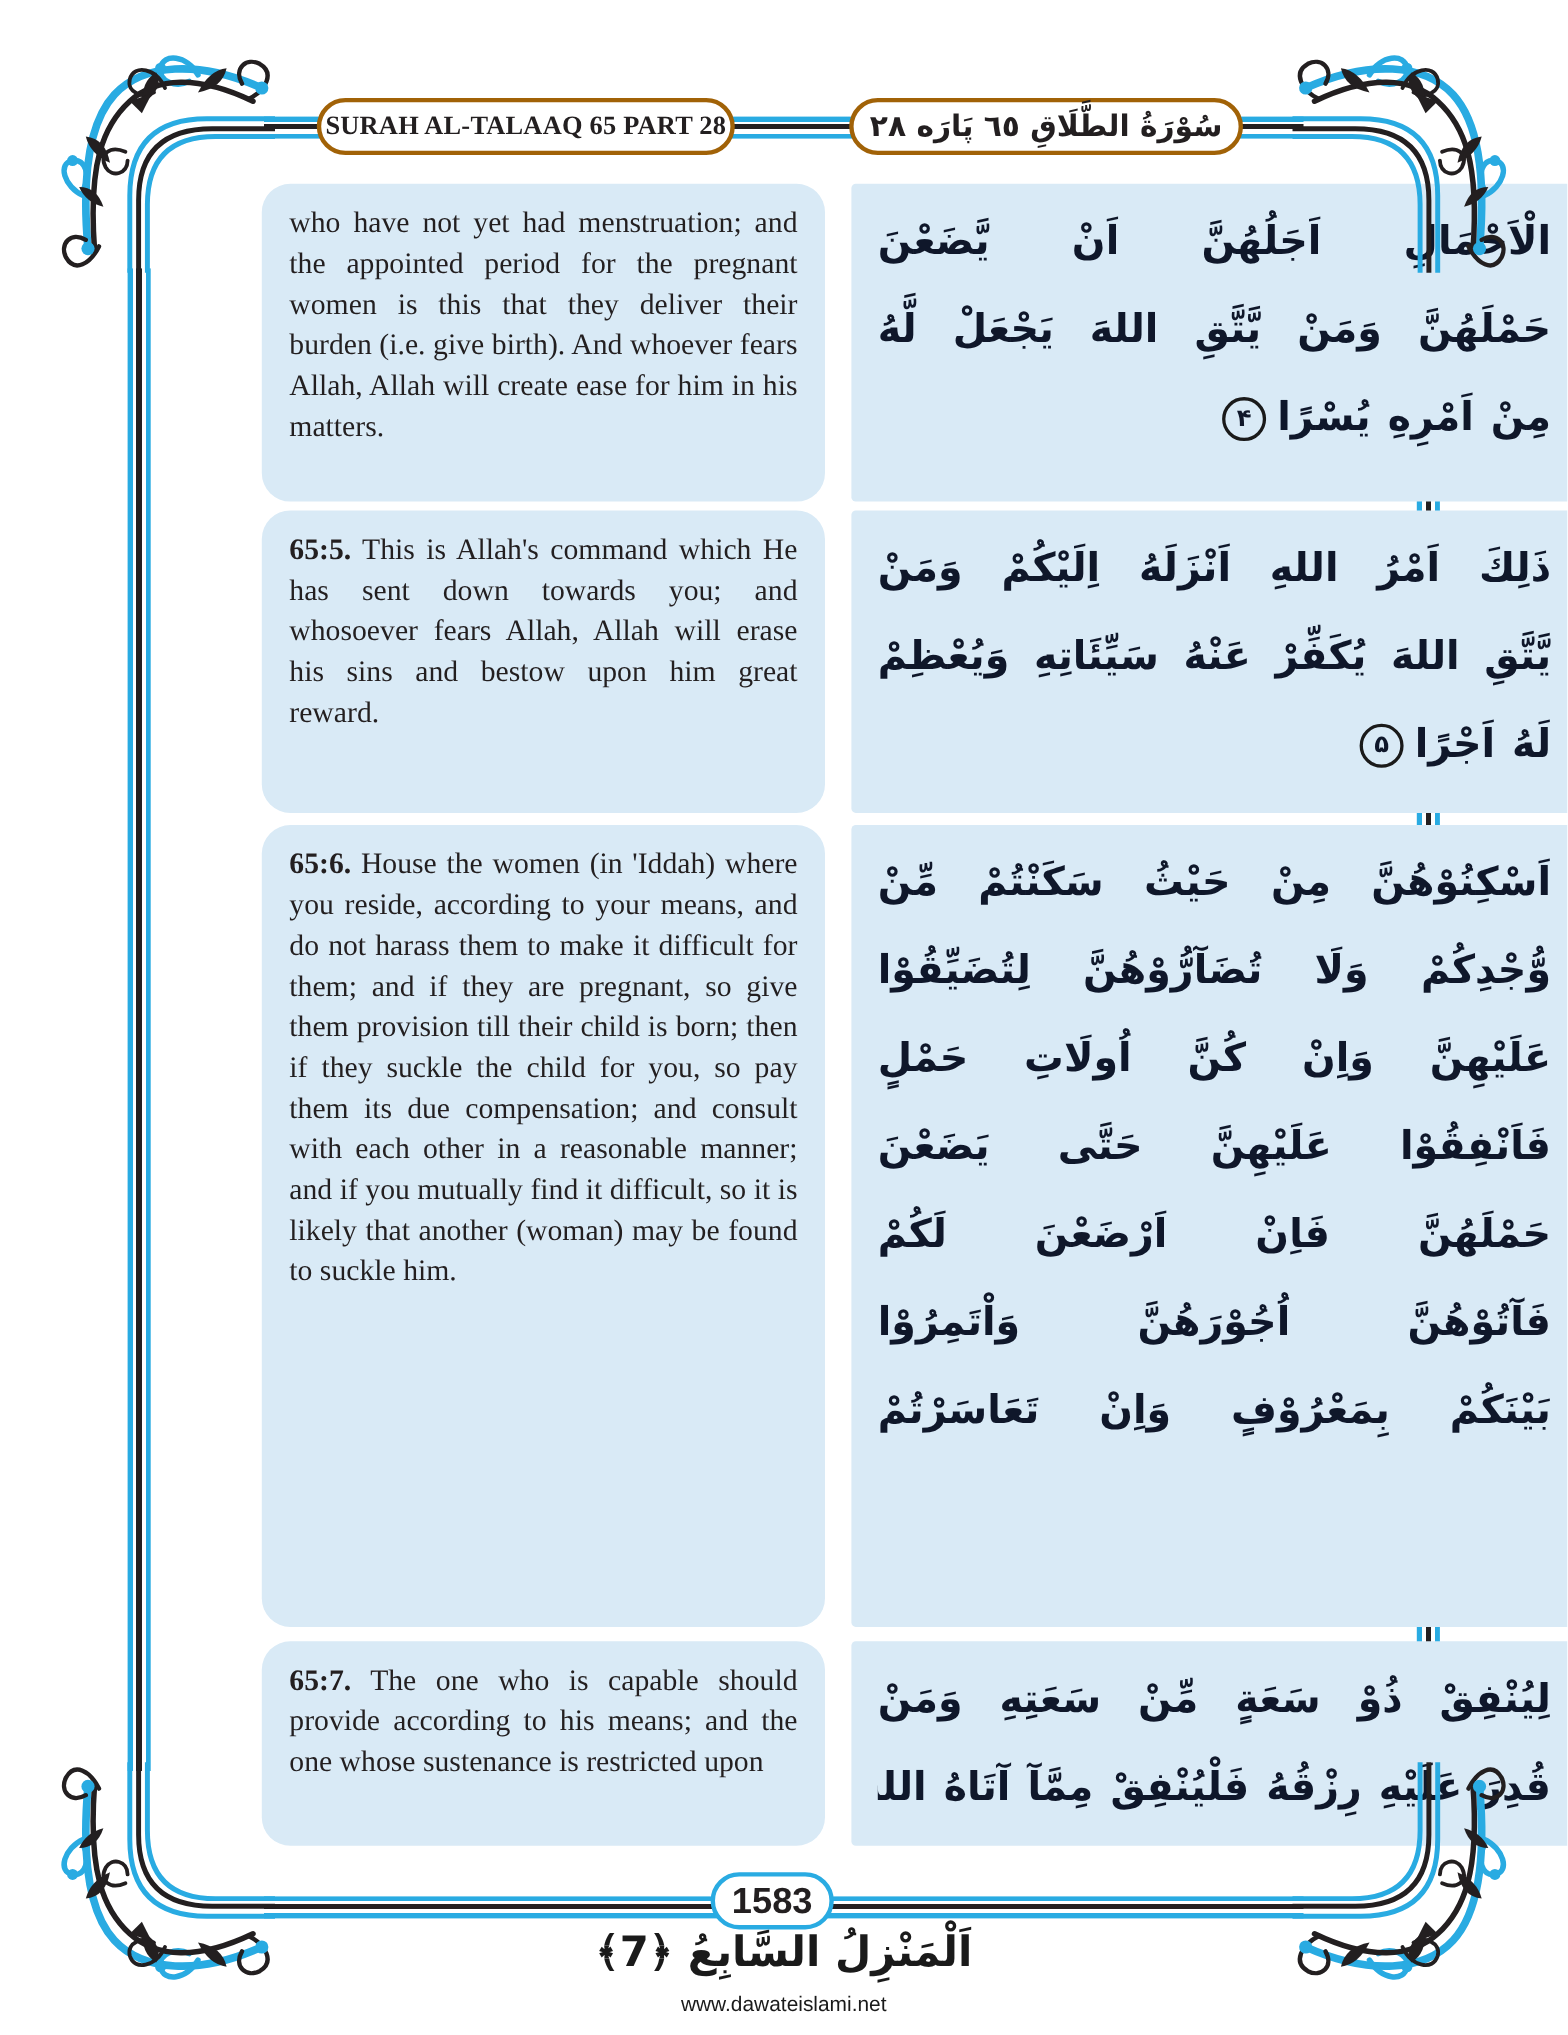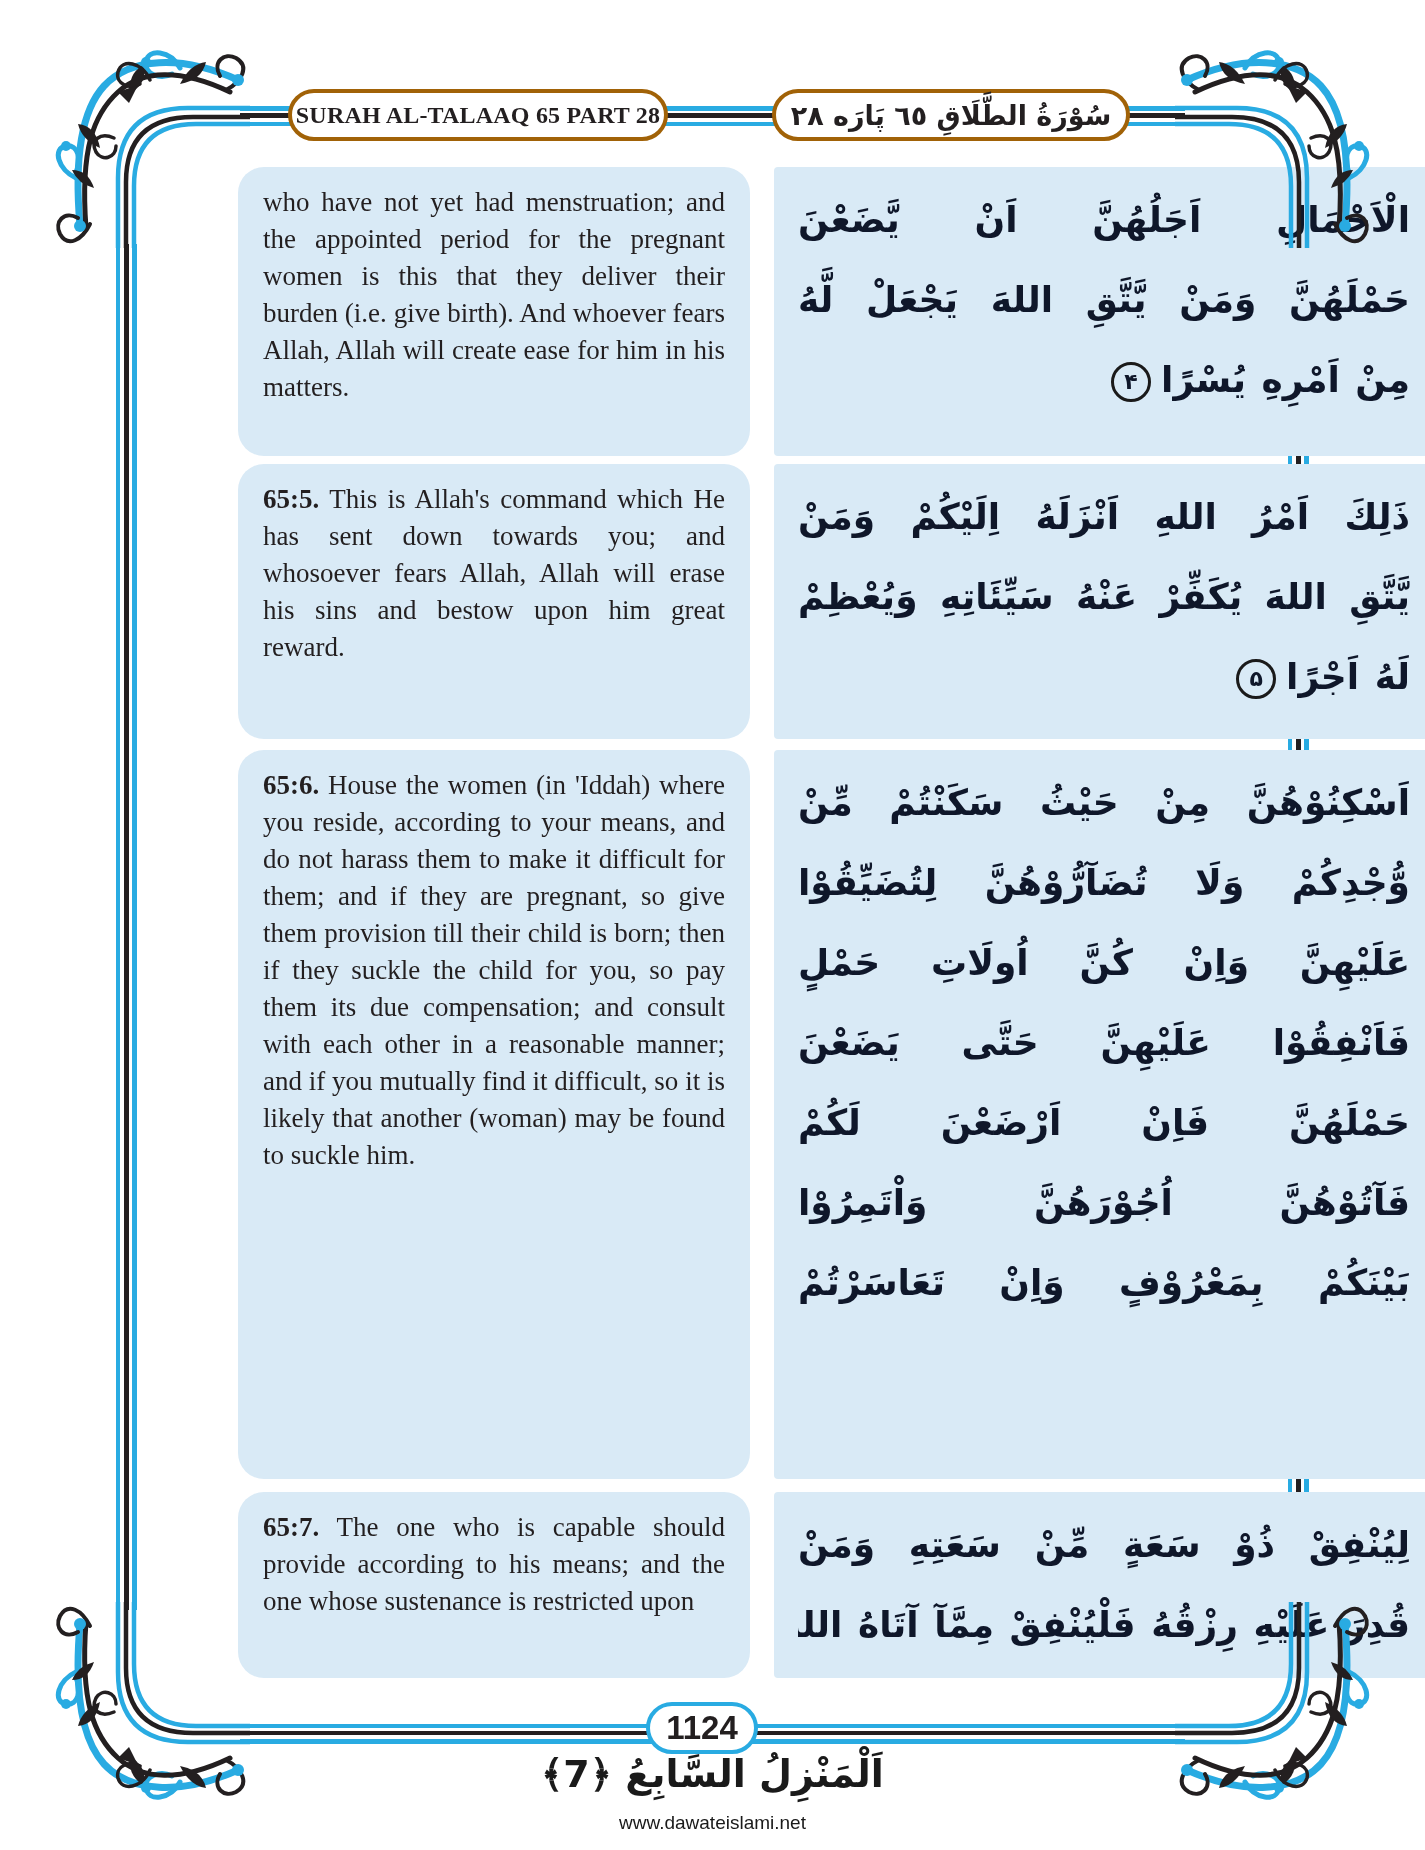--- a/index.html
+++ b/index.html
@@ -238,18 +238,18 @@
       </div>
       <div class="ar-box" dir="rtl">
         <div class="ar-line">لِيُنْفِقْ ذُوْ سَعَةٍ مِّنْ سَعَتِهِ وَمَنْ</div>
         <div class="ar-line">قُدِرَ عَلَيْهِ رِزْقُهُ فَلْيُنْفِقْ مِمَّآ آتَاهُ اللهُ</div>
       </div>
     </div>
 
   </div>
 
   <div class="page-num-pill">
-    <span>1124</span>
+    <span>1583</span>
   </div>
   <div class="manzil">اَلْمَنْزِلُ السَّابِعُ ﴿7﴾</div>
   <div class="website">www.dawateislami.net</div>
 
 </div>
 
 </body></html>

